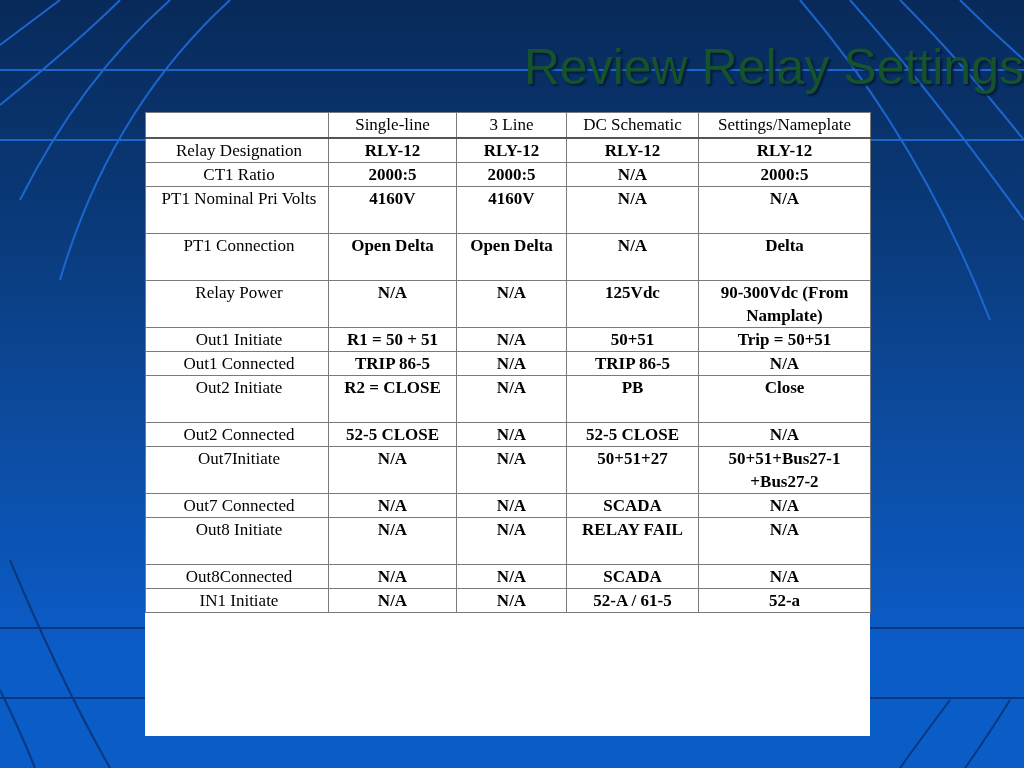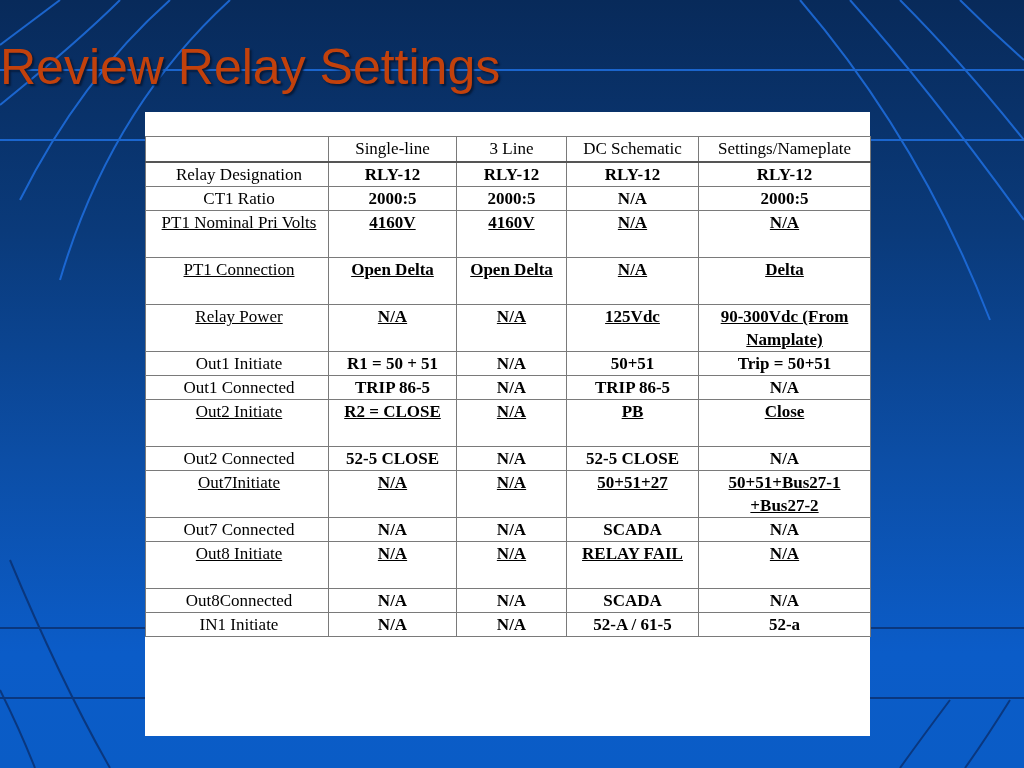--- a/index.html
+++ b/index.html
@@ -3,39 +3,39 @@
   <meta charset="utf-8">
   <style>
     html, body { margin: 0; padding: 0; }
     body {
       width: 1024px; height: 768px; overflow: hidden; position: relative;
       background: linear-gradient(180deg, #082a5a 0%, #0a3a7a 30%, #0c4ea6 60%, #0b5cc8 85%, #0a5cc6 100%);
       font-family: "Liberation Serif", serif;
     }
     .bg-grid { position: absolute; left: 0; top: 0; width: 1024px; height: 768px; z-index: 0; }
     .title {
-      position: absolute; left: 0; top: 38px; width: 1024px; text-align: left;
-      font-family: "Liberation Sans", sans-serif; font-size: 50px; color: #c2410c;
+      position: absolute; left: 0; top: 38px; width: 1024px; text-align: right;
+      font-family: "Liberation Sans", sans-serif; font-size: 50px; color: #14532d;
       text-shadow: 2px 2px 2px #061a3a; z-index: 2; letter-spacing: 0px;
     }
     .table-wrap {
       position: absolute; left: 145px; top: 112px; width: 725px; height: 624px;
       background: #ffffff; z-index: 2;
     }
-    table { border-collapse: collapse; width: 725px; table-layout: fixed; margin-top: 24px; }
+    table { border-collapse: collapse; width: 725px; table-layout: fixed; }
     col.c0 { width: 183px; } col.c1 { width: 128px; } col.c2 { width: 110px; }
     col.c3 { width: 132px; } col.c4 { width: 172px; }
     td, th {
       border: 1px solid #7a7a7a; padding: 0 4px; font-size: 17px; line-height: 23px;
       vertical-align: top; color: #000;
     }
     th { font-weight: normal; text-align: center; height: 24px; }
     td.label { text-align: center; font-weight: normal; padding-left: 8px; }
     td.val { text-align: center; font-weight: bold; }
-    tr.row2 td { height: 46px; text-decoration: underline; }
+    tr.row2 td { height: 46px; }
     tr.row1 td { height: 22px; }
     thead tr { border-bottom: 2px solid #555; }
   </style>
 </head>
 <body>
 
 <svg class="bg-grid" viewBox="0 0 1024 768" xmlns="http://www.w3.org/2000/svg">
   <g stroke="#1f6fe0" stroke-width="2" fill="none" opacity="0.85">
     <line x1="0" y1="70" x2="1024" y2="70"></line>
     <line x1="0" y1="140" x2="1024" y2="140"></line>

